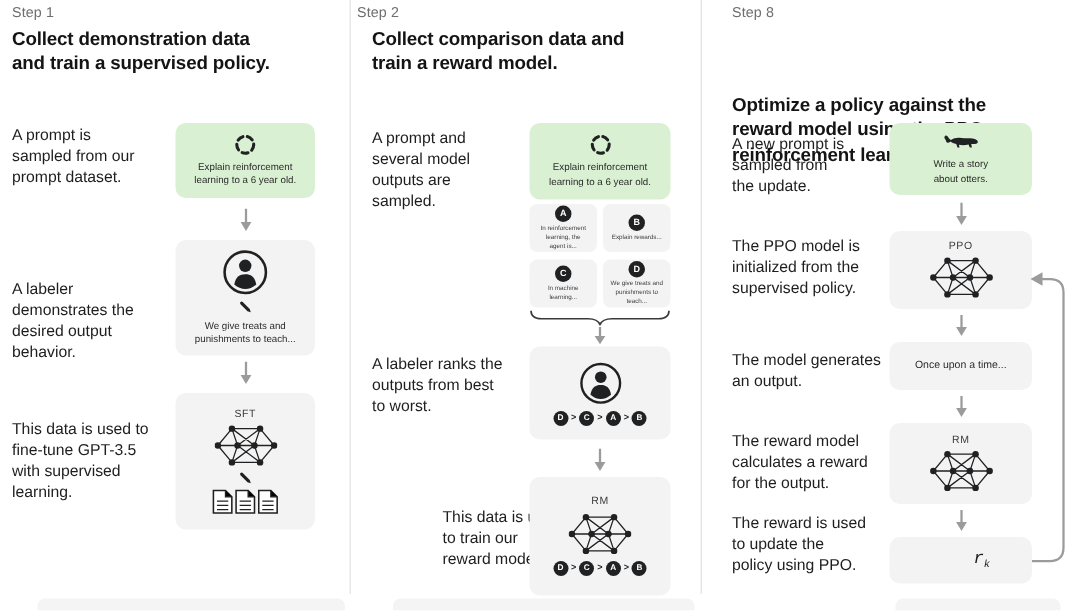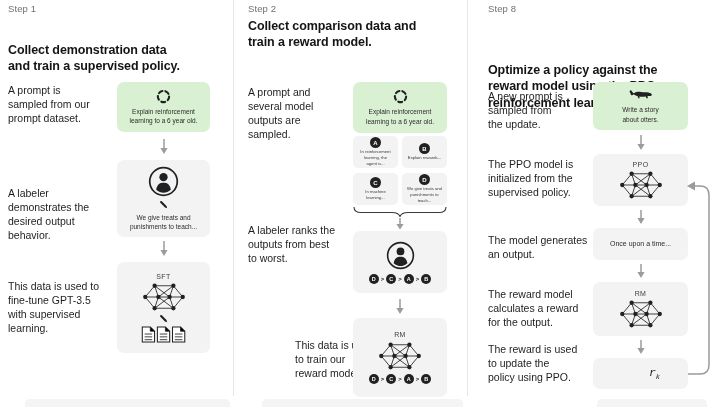--- a/index.html
+++ b/index.html
@@ -33,21 +33,21 @@
 </head>
 <body>
 
 <div id="canvas">
 
   <div class="divider" style="left:233px;"></div>
   <div class="divider" style="left:467px;"></div>
 
   <div>
     <div class="abs step-label" style="left:8px;top:3px;">Step 1</div>
-    <div class="abs heading" style="left:8px;top:18px;width:220px;margin-top:24px;">Collect demonstration data
+    <div class="abs heading" style="left:8px;top:18px;width:220px;">Collect demonstration data
 and train a supervised policy.</div>
 
     <div class="abs sidelabel" style="left:8px;top:84px;">A prompt is
 sampled from our
 prompt dataset.</div>
     <div class="abs gbox" style="left:117px;top:82px;width:93px;height:50px;">
       <span>
         <svg width="15" height="15" viewBox="0 0 16 16">
             <circle cx="8" cy="8" r="6" fill="none" stroke="#202123" stroke-width="2.2" stroke-dasharray="4.2 3.2" stroke-linecap="round"></circle>
           </svg>
@@ -127,21 +127,21 @@
           <g stroke="#202123" stroke-width="0.9">
             <path d="M9.5 1 V5.5 H14 M25.5 1 V5.5 H30 M41.5 1 V5.5 H46"></path>
             <path d="M3.5 8.5 H11.5 M3.5 11.5 H11.5 M3.5 14.5 H11.5 M19.5 8.5 H27.5 M19.5 11.5 H27.5 M19.5 14.5 H27.5 M35.5 8.5 H43.5 M35.5 11.5 H43.5 M35.5 14.5 H43.5"></path>
           </g>
         </svg>
       </span>
     </div>
   </div>
 
   <div>
-    <div class="abs step-label" style="left:248px;top:3px;">Step 2</div>
+    <div class="abs step-label" style="left:238px;top:3px;">Step 2</div>
     <div class="abs heading" style="left:248px;top:18px;width:215px;">Collect comparison data and
 train a reward model.</div>
 
     <div class="abs sidelabel" style="left:248px;top:86px;">A prompt and
 several model
 outputs are
 sampled.</div>
     <div class="abs gbox" style="left:353px;top:82px;width:94px;height:51px;">
       <span>
         <svg width="15" height="15" viewBox="0 0 16 16">
@@ -181,21 +181,21 @@
           <path d="M1 0 Q1 5.5 8 5.5 L39 5.5 Q45.5 5.5 47 9.5 Q48.5 5.5 55 5.5 L86 5.5 Q93 5.5 93 0" stroke="#3a3a3a" stroke-width="1.1" fill="none"></path>
         </svg>
     </div>
     <div class="abs" style="left:395px;top:218px;">
       <svg width="10" height="12" viewBox="0 0 10 12">
           <path d="M5 0 V6.5" stroke="#9b9b9b" stroke-width="1.5"></path>
           <path d="M1.4 6 L8.6 6 L5 11.5 Z" fill="#9b9b9b"></path>
         </svg>
     </div>
 
-    <div class="abs sidelabel" style="left:248px;top:224px;">A labeler ranks the
+    <div class="abs sidelabel" style="left:248px;top:237px;">A labeler ranks the
 outputs from best
 to worst.</div>
     <div class="abs mbox" style="left:353px;top:231px;width:94px;height:62px;gap:4px;">
       <span>
         <svg width="29" height="29" viewBox="0 0 36 36">
           <circle cx="18" cy="18" r="16" fill="none" stroke="#202123" stroke-width="2"></circle>
           <circle cx="18" cy="13" r="4.8" fill="#202123"></circle>
           <path d="M9.5 27.5 C10.5 21.5 13.5 19.5 18 19.5 C22.5 19.5 25.5 21.5 26.5 27.5 C24 29.8 21 31 18 31 C15 31 12 29.8 9.5 27.5 Z" fill="#202123"></path>
         </svg>
       </span>

